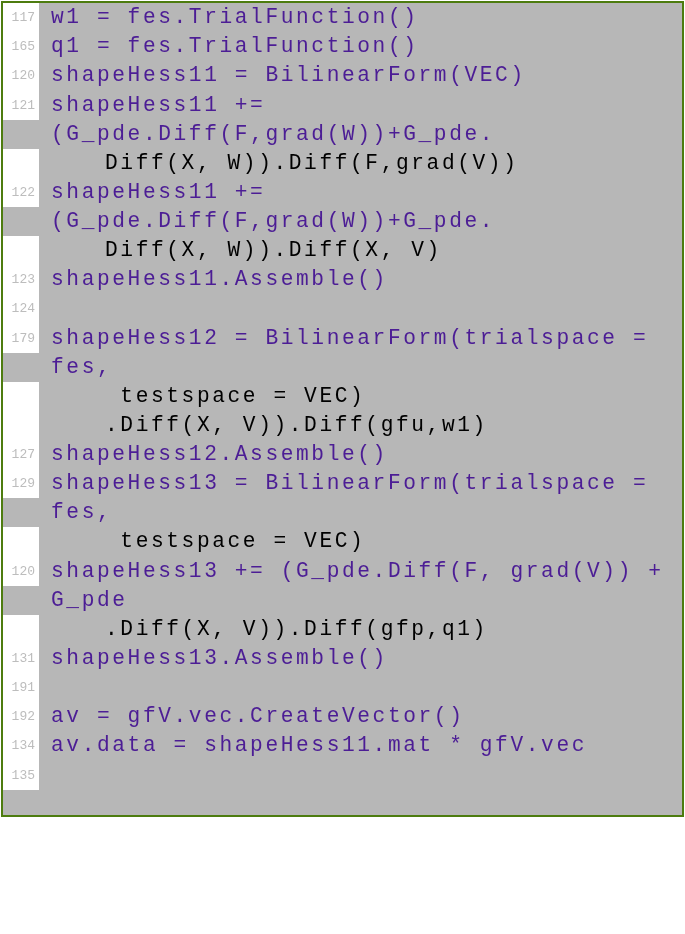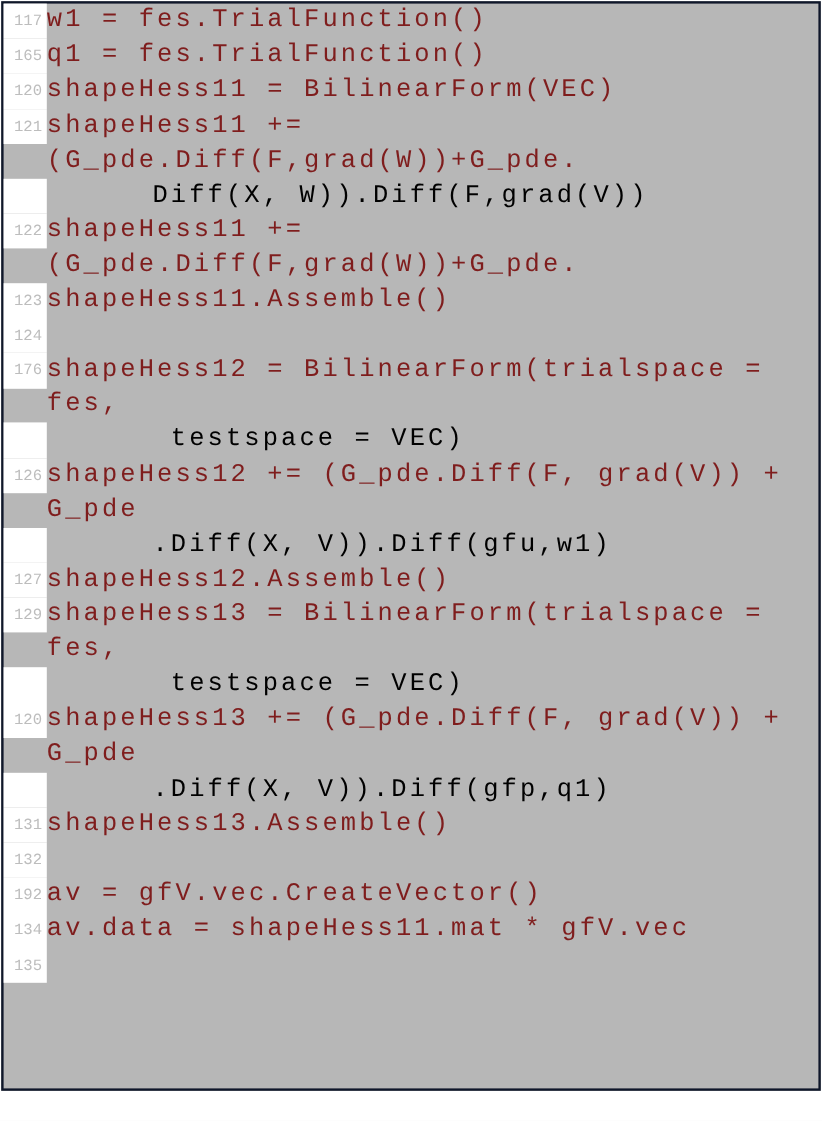--- a/index.html
+++ b/index.html
@@ -1,24 +1,24 @@
 <!DOCTYPE html>
 <html><head>
 <meta charset="utf-8">
 <style>
   * { margin: 0; padding: 0; box-sizing: border-box; }
   html, body { width: 685px; height: 934px; overflow: hidden; background: #fff; }
   .code-block {
-    border: 2px solid #0f172a;
+    border: 2px solid #4d7c0f;
     background: #b7b7b7;
     font-family: "Courier New", Courier, monospace;
     font-size: 21.2px;
     line-height: 1.37;
     width: 683px;
-    height: 908px;
+    height: 816px;
     position: relative;
     margin: 1px;
   }
   .line {
     display: flex;
     align-items: flex-start;
   }
   .gutter {
     color: #bdbdbd;
     background: #fff;
@@ -30,29 +30,29 @@
     flex-shrink: 0;
     user-select: none;
   }
   .gutter-cont {
     background: #fff;
     width: 36px;
     flex-shrink: 0;
     height: 29.2px;
   }
   .code {
-    padding-left: 0;
+    padding-left: 12px;
     white-space: pre-wrap;
     word-break: break-word;
     flex: 1;
-    color: #7f1d1d;
+    color: #4c1d95;
     letter-spacing: 2.6px;
   }
   .code-cont {
-    padding-left: 88px;
+    padding-left: 66px;
     white-space: pre-wrap;
     word-break: break-word;
     flex: 1;
     color: #000;
     letter-spacing: 2.6px;
   }
 </style>
 </head>
 <body>
 
@@ -75,38 +75,38 @@
     </div>
     <div class="line">
       <div class="gutter-cont"></div>
       <div class="code-cont">Diff(X, W)).Diff(F,grad(V))</div>
     </div>
     <div class="line">
       <div class="gutter">122</div>
       <div class="code">shapeHess11 += (G_pde.Diff(F,grad(W))+G_pde.</div>
     </div>
     <div class="line">
+      <div class="gutter-cont"></div>
+      <div class="code-cont">Diff(X, W)).Diff(X, V)</div>
+    </div>
+    <div class="line">
       <div class="gutter">123</div>
       <div class="code">shapeHess11.Assemble()</div>
     </div>
     <div class="line">
       <div class="gutter">124</div>
       <div class="code"></div>
     </div>
     <div class="line">
-      <div class="gutter">176</div>
+      <div class="gutter">179</div>
       <div class="code">shapeHess12 = BilinearForm(trialspace = fes,</div>
     </div>
     <div class="line">
       <div class="gutter-cont"></div>
       <div class="code-cont"> testspace = VEC)</div>
-    </div>
-    <div class="line">
-      <div class="gutter">126</div>
-      <div class="code">shapeHess12 += (G_pde.Diff(F, grad(V)) + G_pde</div>
     </div>
     <div class="line">
       <div class="gutter-cont"></div>
       <div class="code-cont">.Diff(X, V)).Diff(gfu,w1)</div>
     </div>
     <div class="line">
       <div class="gutter">127</div>
       <div class="code">shapeHess12.Assemble()</div>
     </div>
     <div class="line">
@@ -123,21 +123,21 @@
     </div>
     <div class="line">
       <div class="gutter-cont"></div>
       <div class="code-cont">.Diff(X, V)).Diff(gfp,q1)</div>
     </div>
     <div class="line">
       <div class="gutter">131</div>
       <div class="code">shapeHess13.Assemble()</div>
     </div>
     <div class="line">
-      <div class="gutter">132</div>
+      <div class="gutter">191</div>
       <div class="code"></div>
     </div>
     <div class="line">
       <div class="gutter">192</div>
       <div class="code">av = gfV.vec.CreateVector()</div>
     </div>
     <div class="line">
       <div class="gutter">134</div>
       <div class="code">av.data = shapeHess11.mat * gfV.vec</div>
     </div>

